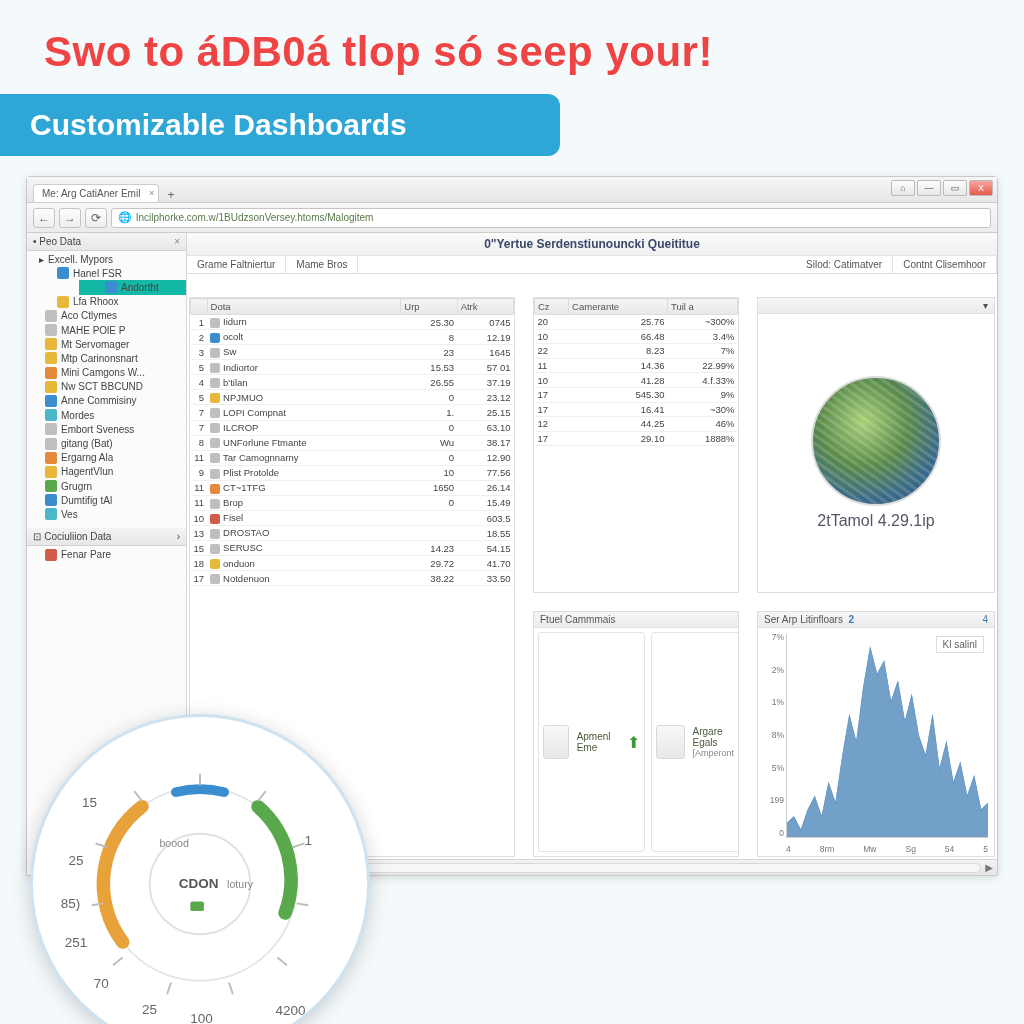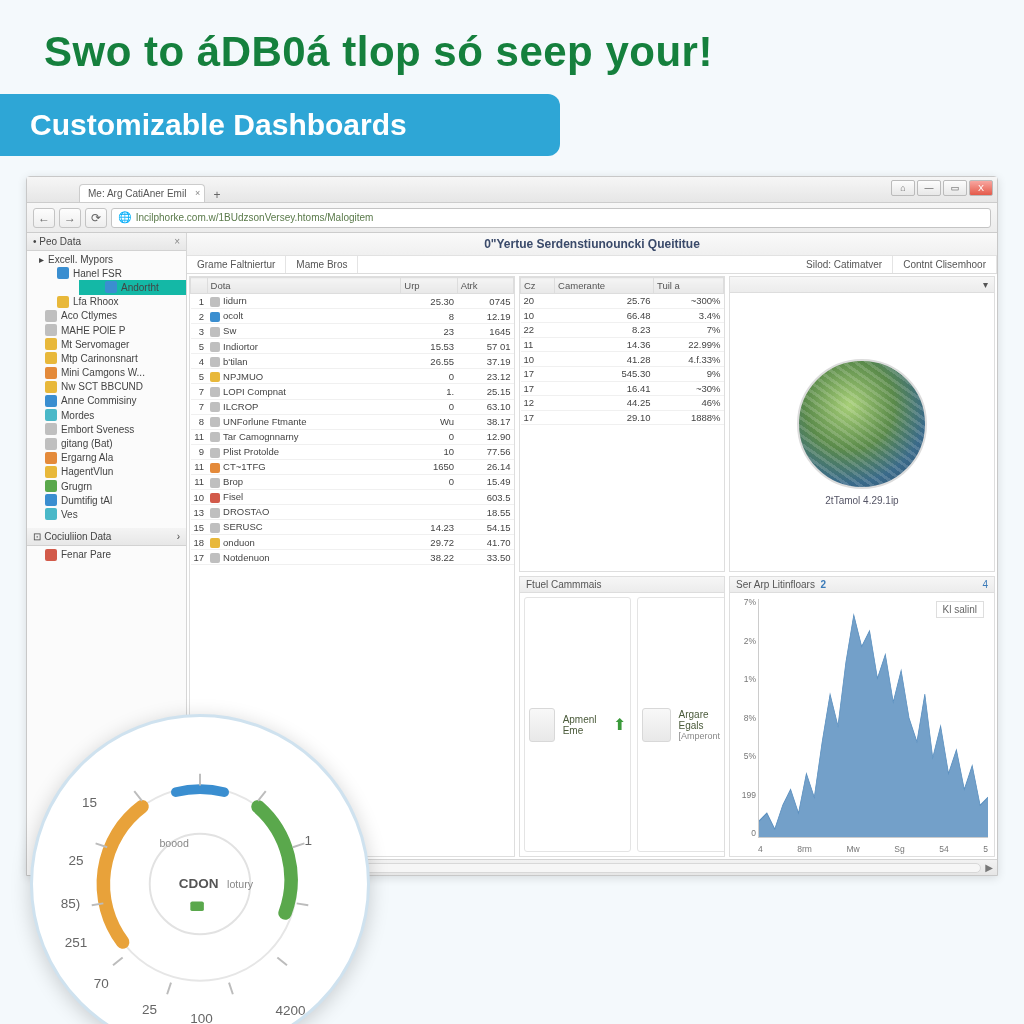--- a/index.html
+++ b/index.html
@@ -3,21 +3,21 @@
 <meta charset="utf-8">
 <style>
   * { box-sizing: border-box; margin: 0; padding: 0; }
   body {
     width: 1024px; height: 1024px;
     background: #f4f9fc;
     font-family: Arial, Helvetica, sans-serif;
     position: relative; overflow: hidden;
   }
   .headline {
-    font-size: 42px; color: #15803d; font-weight: 600;
+    font-size: 42px; color: #ef4444; font-weight: 600;
     padding: 28px 36px 18px 44px; letter-spacing: .5px;
   }
   .banner {
     background: #2ea6d6; color: #fff;
     font-size: 30px; font-weight: 600;
     padding: 14px 30px; width: 560px;
     border-top-right-radius: 12px; border-bottom-right-radius: 12px;
     margin-bottom: 20px;
   }
   .browser {
@@ -27,21 +27,21 @@
     height: 700px; display: flex; flex-direction: column;
   }
   .tabstrip {
     height: 26px; background: linear-gradient(#f6f6f6,#e6e6e6);
     border-bottom: 1px solid #ccc; display: flex; align-items: flex-end; padding: 0 6px;
     position: relative;
   }
   .tab {
     background: #fff; border: 1px solid #ccc; border-bottom: none;
     border-radius: 4px 4px 0 0; font-size: 10px; color: #555;
-    padding: 3px 18px 3px 8px; position: relative; margin-right: 2px; margin-left: 46px;
+    padding: 3px 18px 3px 8px; position: relative; margin-right: 2px;
   }
   .tab .tab-close { position:absolute; right:4px; top:3px; font-size:9px; color:#888;}
   .newtab { font-size: 12px; color:#666; padding:0 6px;}
   .winctrls { position:absolute; right:4px; top:3px; display:flex; gap:2px;}
   .winbtn { width:24px; height:16px; border:1px solid #bbb; background:linear-gradient(#fdfdfd,#e8e8e8); font-size:9px; display:flex;align-items:center;justify-content:center;color:#555;border-radius:2px;}
   .winbtn.close{ background:linear-gradient(#f8a6a0,#e45a4a); color:#fff;}
   .addrbar {
     height: 30px; background: linear-gradient(#f7f7f7,#ececec);
     border-bottom:1px solid #ccc; display:flex; align-items:center; padding:0 6px; gap:4px;
   }
@@ -59,38 +59,38 @@
   .tree-item { display:flex; align-items:center; gap:4px; padding:1.1px 2px 1.1px 14px; white-space:nowrap; overflow:hidden; text-overflow:ellipsis;}
   .tree-item.sub{ padding-left:26px;}
   .tree-item.sel{ background:#14b8a6;margin-left:48px;}
   .ticon{ width:12px;height:12px;border-radius:2px; display:inline-block;}
   .ic-blue{background:#3a8ed0;} .ic-yel{background:#e8b83a;} .ic-grn{background:#5aa84c;}
   .ic-red{background:#d25a4a;} .ic-gry{background:#bfbfbf;} .ic-org{background:#e48a3a;} .ic-cyn{background:#4ab8c8;}
   .main { flex:1; display:flex; flex-direction:column; background:#fff;}
   .maintitle { text-align:center; font-size:12px; font-weight:bold; color:#3a4a6a; padding:4px 0; border-bottom:1px solid #e2e2e2; background:linear-gradient(#fafafa,#f0f0f0);}
   .subtabs { display:flex; border-bottom:1px solid #dcdcdc; font-size:10px; color:#555;}
   .subtabs .st{ padding:3px 10px; border-right:1px solid #e4e4e4;}
-  .dash { flex:1; display:grid; grid-template-columns: 330px 210px 1fr; grid-template-rows: 300px 1fr; gap:0; overflow:hidden;}
+  .dash { flex:1; display:grid; grid-template-columns: 330px 210px 1fr; grid-template-rows: 300px 1fr; gap:14px; overflow:hidden;margin-top:21px;}
   .pane { border:1px solid #dedede; margin:2px; display:flex; flex-direction:column; overflow:hidden;}
   .pane-h { background:linear-gradient(#f6f6f6,#ececec); border-bottom:1px solid #ddd; font-size:10px; color:#555; padding:2px 6px; display:flex; justify-content:space-between;}
   .tblwrap{ flex:1; overflow:hidden; font-size:9.5px; color:#444;}
   table{ width:100%; border-collapse:collapse;}
   th{ background:linear-gradient(#f4f4f4,#e8e8e8); border:1px solid #ddd; font-weight:normal; color:#555; padding:2px 3px; font-size:9.5px; text-align:left;}
   td{ border-bottom:1px solid #f0f0f0; padding:1.3px 3px; white-space:nowrap;}
   td.num{ text-align:right; }
   .rowic{width:10px;height:10px;display:inline-block;border-radius:2px;margin-right:3px;vertical-align:middle;}
   .pane.table1{ grid-column:1; grid-row:1 / span 2;}
   .pane.table2{ grid-column:2; grid-row:1;}
   .pane.globe{ grid-column:3; grid-row:1;}
   .pane.cards{ grid-column:2; grid-row:2;}
   .pane.chart{ grid-column:3; grid-row:2;}
   .globebody{ flex:1; display:flex; flex-direction:column; align-items:center; justify-content:center; gap:6px;}
   .globecircle{ width:130px;height:130px;border-radius:50%; background: radial-gradient(circle at 40% 35%, #a8d078 0%, #5a8a4a 40%, #3a6a8a 70%, #2a4a6a 100%); border:2px solid #dcdcdc; position:relative; overflow:hidden;}
   .globecircle::after{content:"";position:absolute;inset:0;background:repeating-linear-gradient(35deg,rgba(255,255,255,.15) 0 3px,transparent 3px 7px);}
-  .globecap{ font-size:10px; color:#556;}
+  .globecap{ font-size:16px; color:#556;}
   .cardsbody{ flex:1; padding:4px; display:flex; flex-direction:row; gap:6px;}
   .card{ display:flex; align-items:center; gap:8px; border:1px solid #e4e4e4; padding:4px; border-radius:3px;}
   .cardic{ width:34px;height:34px;border:1px solid #d8d8d8;border-radius:3px;background:linear-gradient(#f8f8f8,#e8e8e8);}
   .cardtxt{ font-size:10px; color:#4a5a3a;}
   .arrowup{ color:#3a9a3a; font-size:16px; margin-left:auto;}
   .chartbody{ flex:1; position:relative; padding:6px 6px 18px 28px;}
   .yaxis{ position:absolute; left:2px; top:4px; bottom:18px; width:24px; display:flex; flex-direction:column; justify-content:space-between; font-size:8.5px; color:#777; text-align:right;}
   .xaxis{ position:absolute; left:28px; right:6px; bottom:2px; display:flex; justify-content:space-between; font-size:8.5px; color:#777;}
   .plot{ position:absolute; left:28px; right:6px; top:6px; bottom:18px; border-left:1px solid #ccc; border-bottom:1px solid #ccc;}
   .plot svg{ width:100%; height:100%; display:block;}

